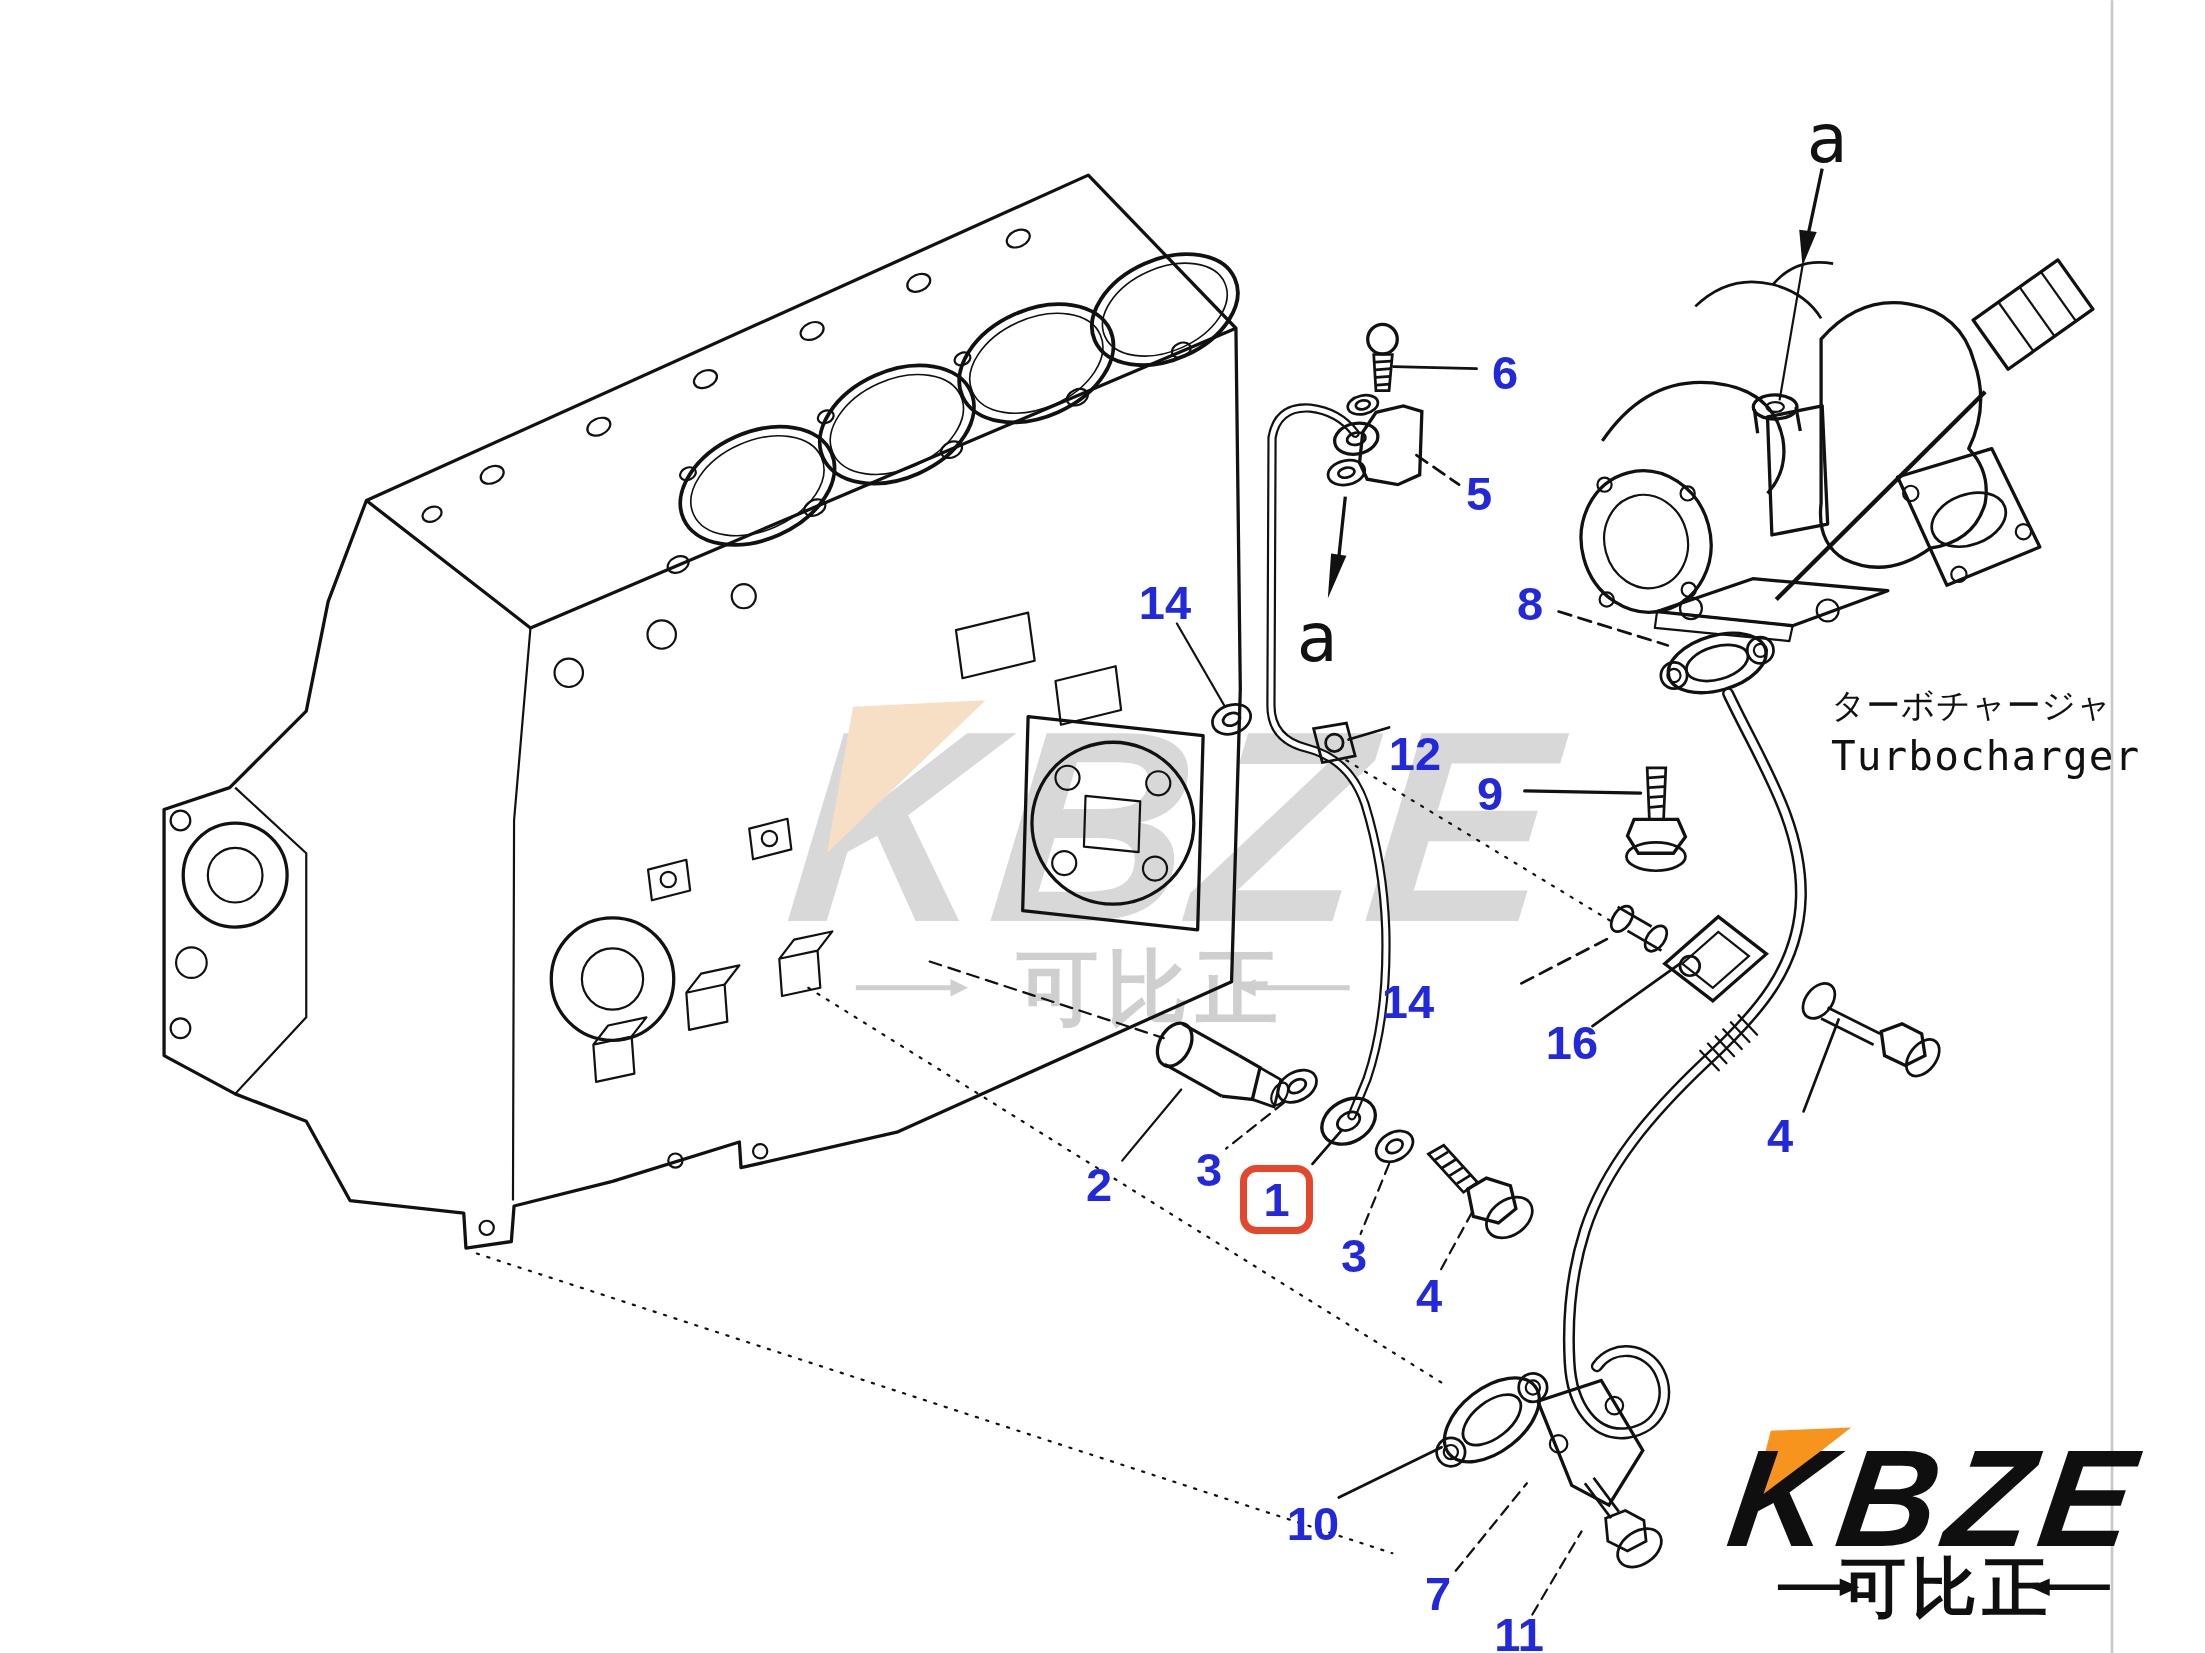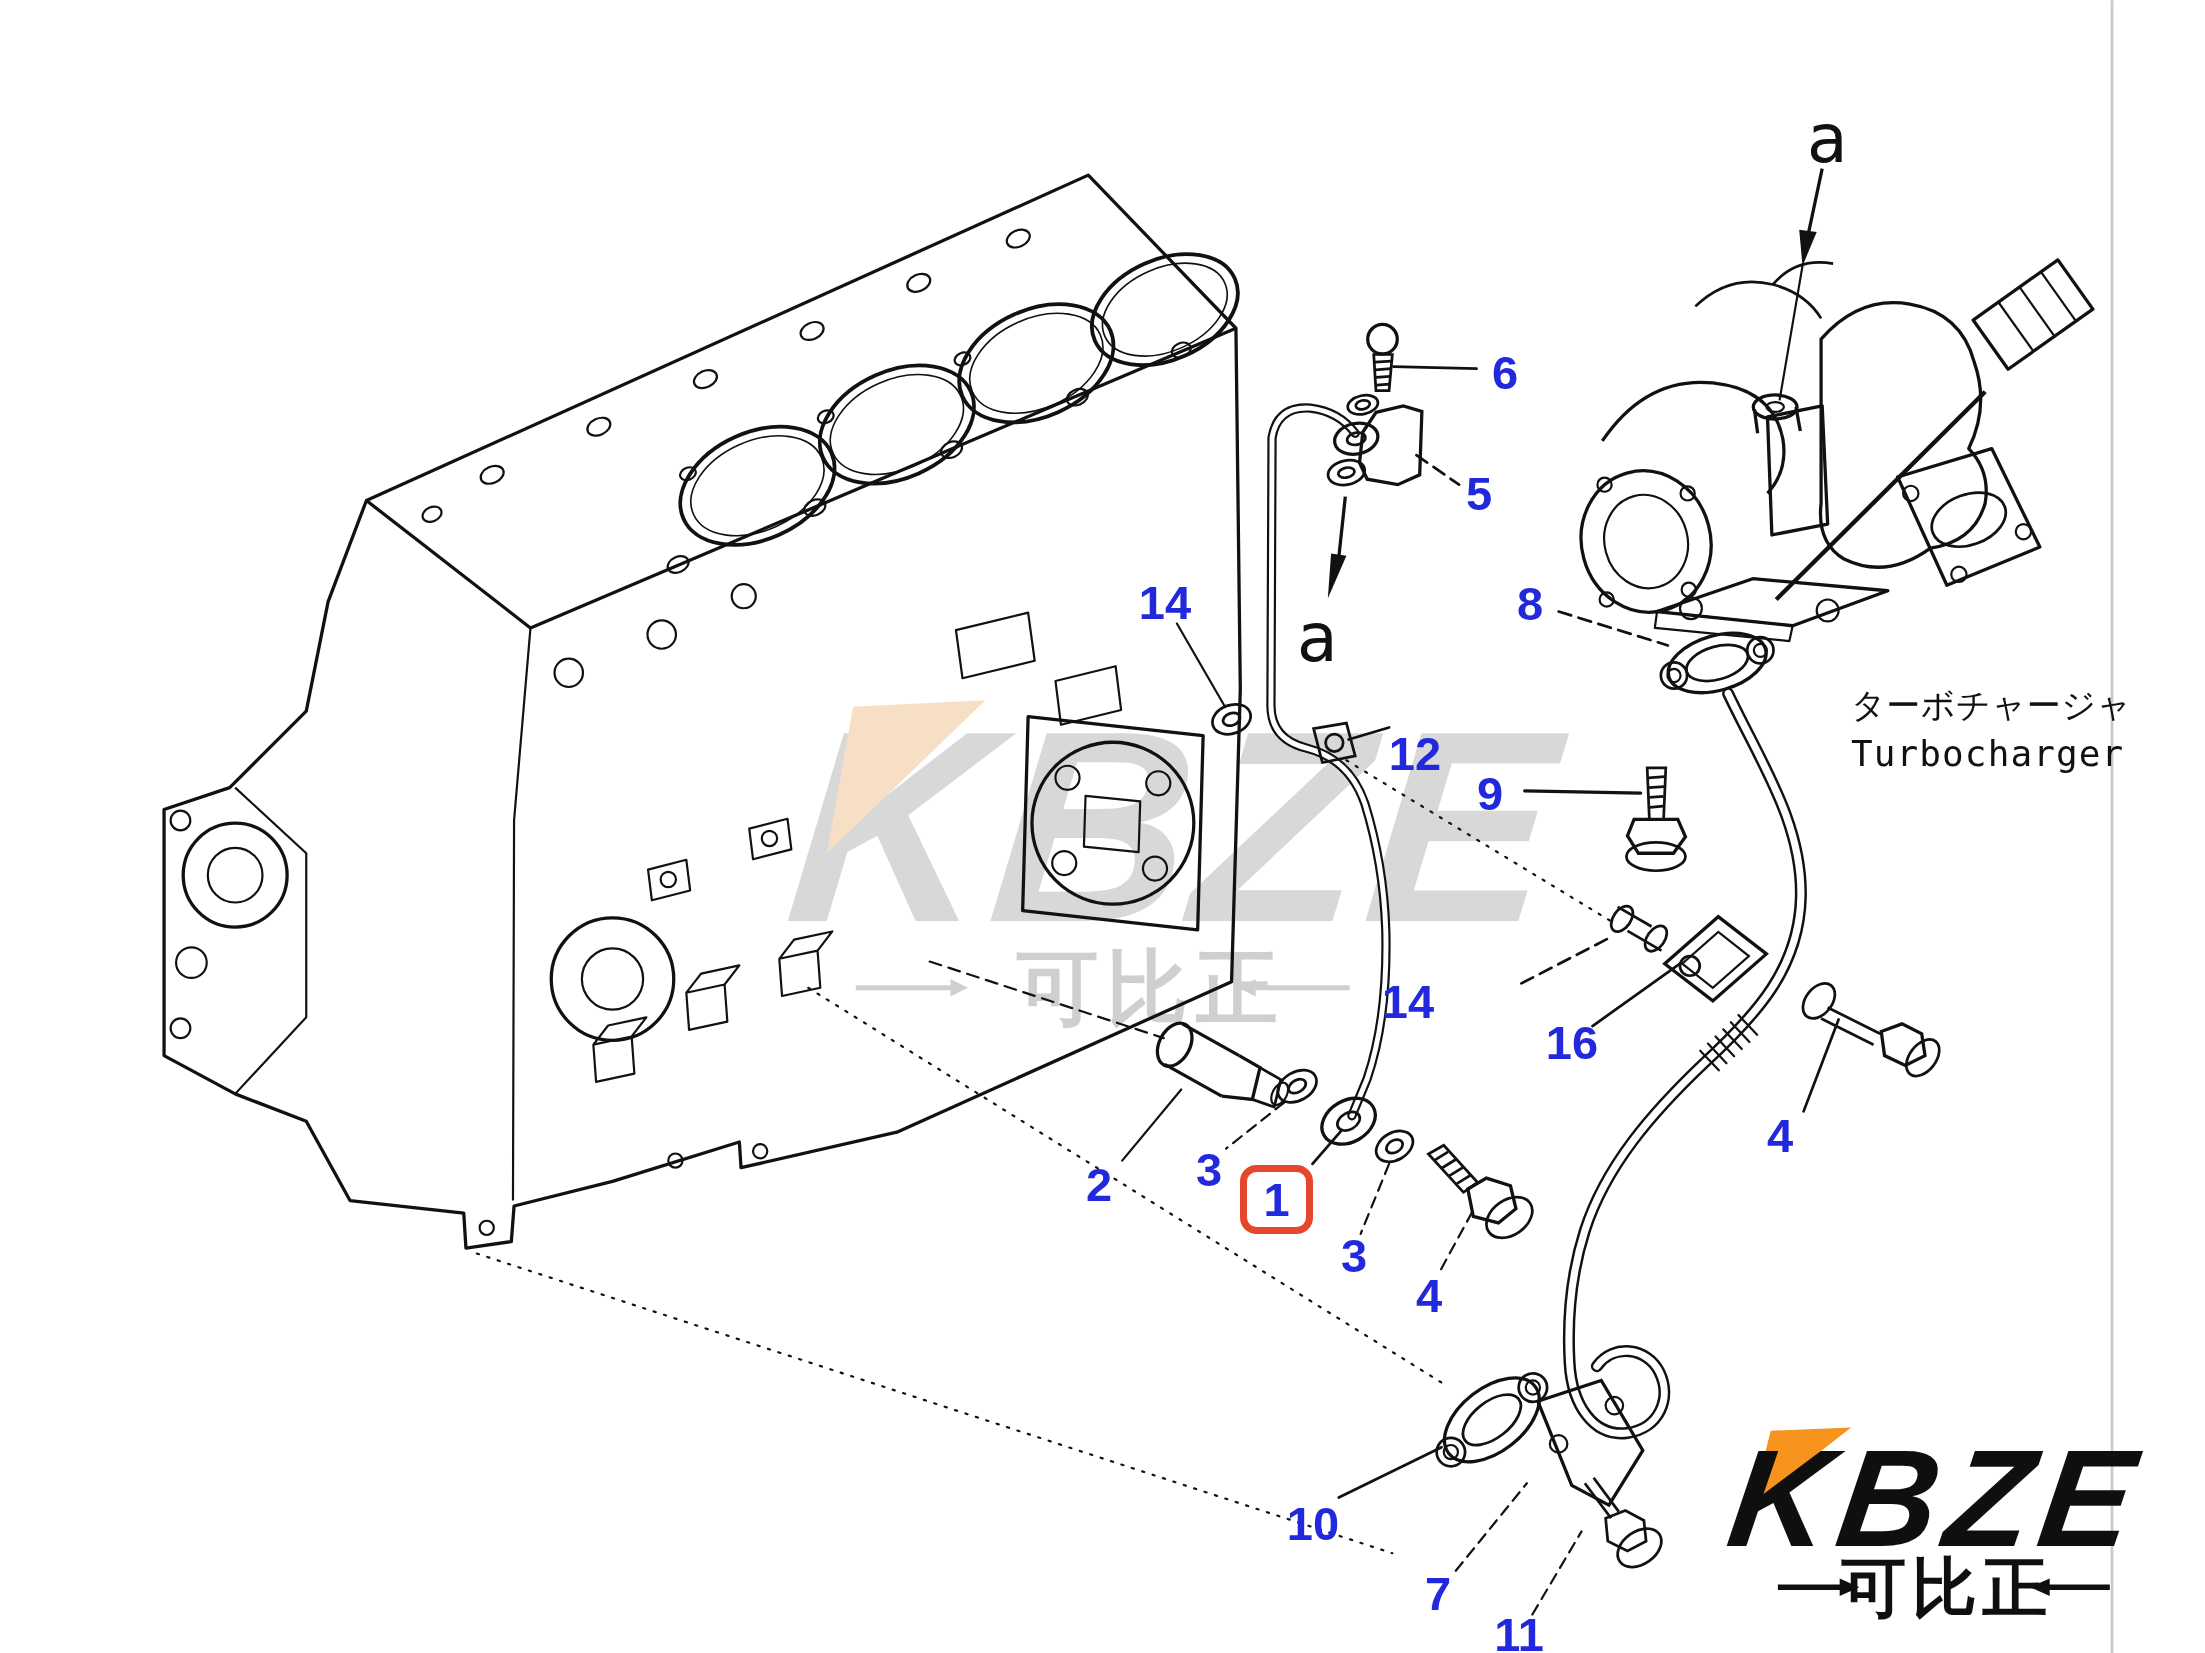--- a/index.html
+++ b/index.html
@@ -13,23 +13,23 @@
   }
   html,body{margin:0;padding:0;background:#fff;}
   #stage{position:relative;width:2205px;height:1654px;background:#ffffff;overflow:hidden;
          font-family:"Liberation Sans",sans-serif;}
   .lbl{position:absolute;transform:translate(-50%,-50%);
        font:700 47px "Liberation Sans",sans-serif;color:var(--label-blue);
        white-space:nowrap;line-height:1;}
   .ref{position:absolute;transform:translate(-50%,-50%);
        font:400 68px "DejaVu Sans Mono",monospace;color:var(--line-black);line-height:1;}
   .cap{position:absolute;color:var(--line-black);white-space:nowrap;
-       font-family:"DejaVu Sans Mono",monospace;line-height:1;margin-left:20px;}
+       font-family:"DejaVu Sans Mono",monospace;line-height:1;}
   #cap-jp{left:1831px;top:688px;font-size:34px;letter-spacing:0.5px;}
-  #cap-en{left:1831px;top:736px;font-size:36px;letter-spacing:1.1px;}
+  #cap-en{left:1831px;top:736px;font-size:41px;letter-spacing:1.1px;}
   #highlight-box{position:absolute;left:1240px;top:1165px;width:73px;height:69px;
        box-sizing:border-box;border:7.1px solid var(--highlight-red);border-radius:16.4px;
        display:flex;align-items:center;justify-content:center;}
   #highlight-box .lbl{position:static;transform:none;}
   #watermark-main{position:absolute;left:760px;top:690px;width:831px;text-align:center;
        font:700 273px "Liberation Sans",sans-serif;font-style:italic;letter-spacing:5.5px;
        color:var(--watermark-gray);transform:skewX(-6deg);line-height:1;}
   #watermark-sub{position:absolute;left:1151px;top:988px;transform:translate(-50%,-50%);
        font:700 82px "DejaVu Sans Mono",monospace;letter-spacing:7.7px;
        color:#CFCFCF;line-height:1;white-space:nowrap;}

